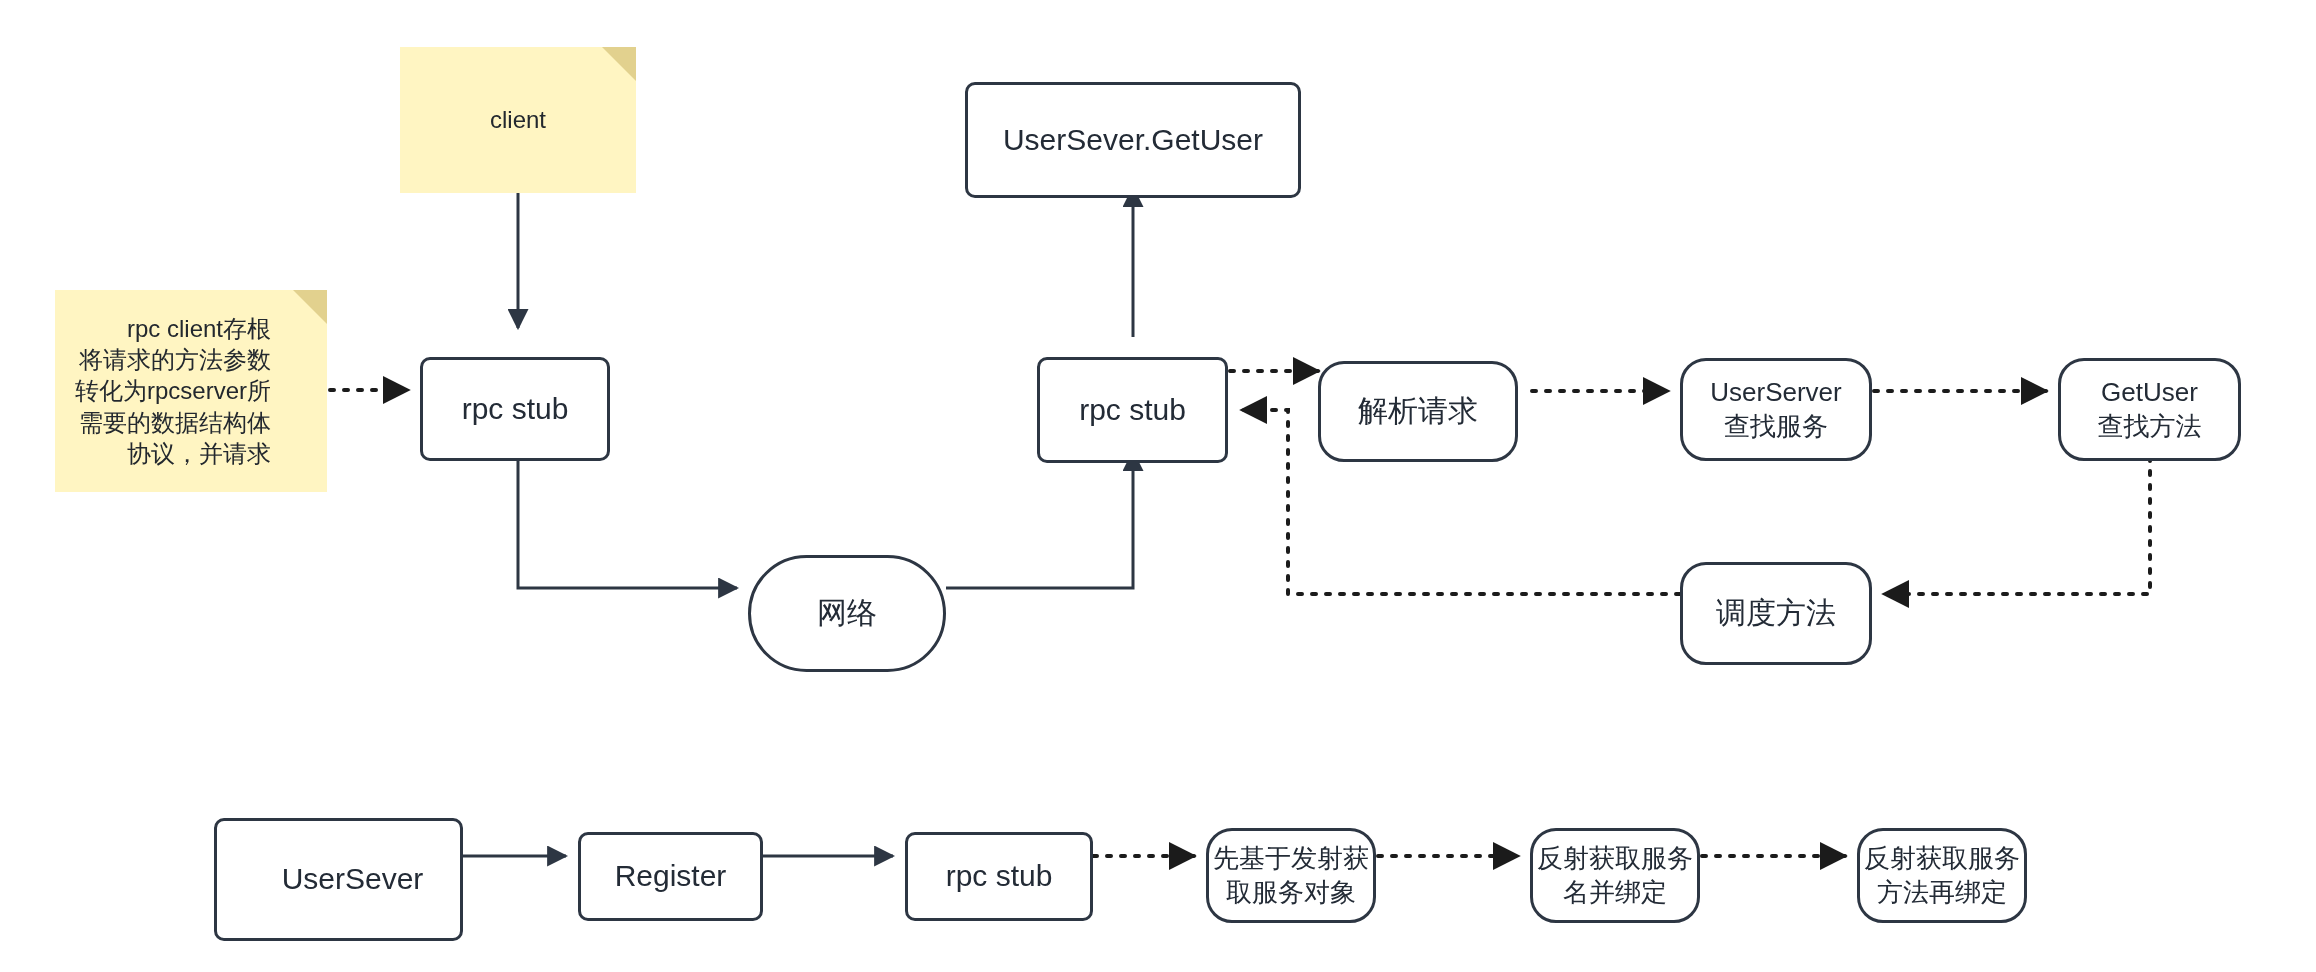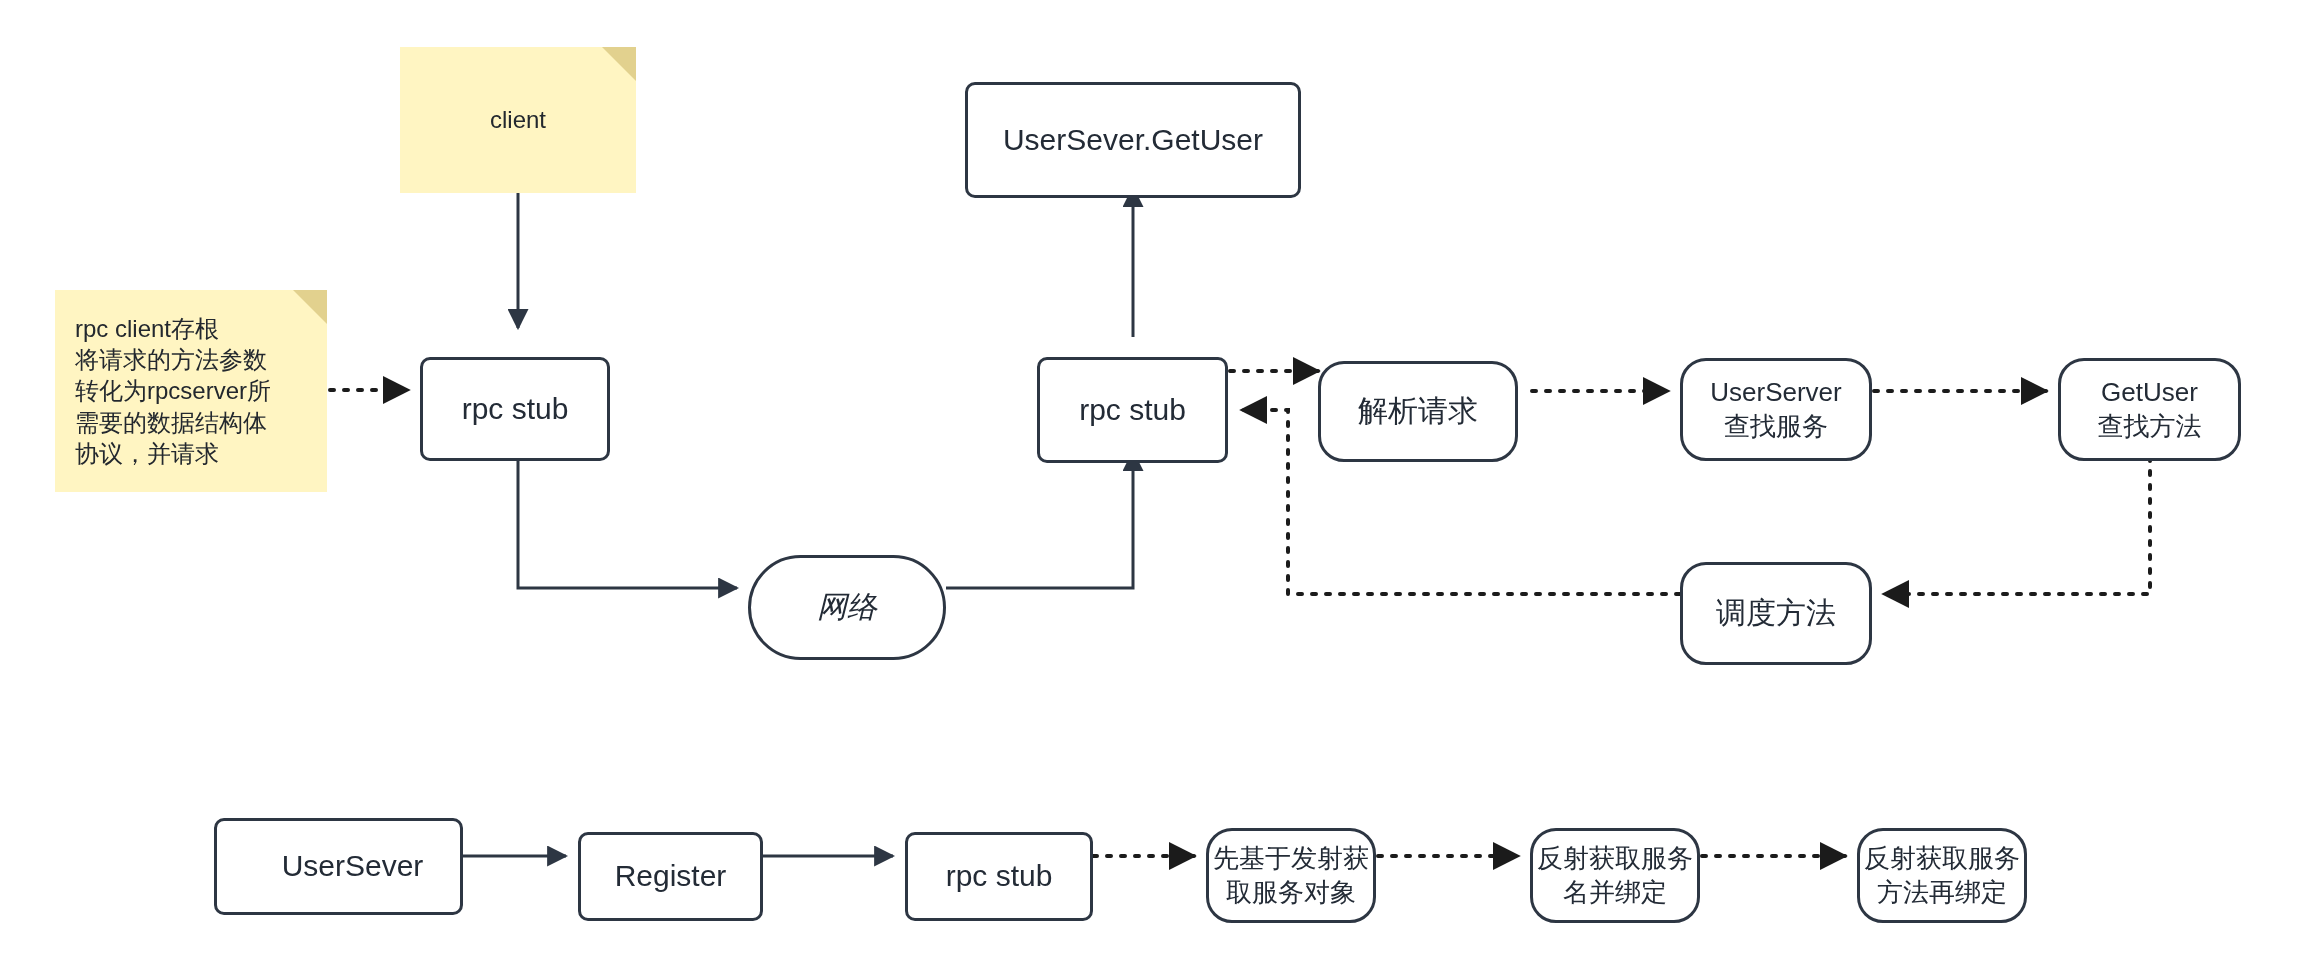--- a/index.html
+++ b/index.html
@@ -63,21 +63,21 @@
     background: #e2d18e;
     clip-path: polygon(0 0, 100% 100%, 100% 0);
   }
   .note .body {
     position: absolute;
     left: 0; right: 0; top: 0; bottom: 0;
     display: flex;
     align-items: center;
   }
   .note.center .body { justify-content: center; }
-  .note.left .body   { justify-content: flex-start; padding-left: 20px; }
+  .note.left .body   { justify-content: flex-start; padding-left: 20px; text-align: right; }
 </style>
 </head>
 <body>
 
 <div id="canvas">
 
   <svg id="edges" viewBox="0 0 2316 972" width="2316" height="972" xmlns="http://www.w3.org/2000/svg">
     <defs>
       <marker id="arrow" viewBox="0 0 10 10" refX="9" refY="5" markerWidth="7" markerHeight="7" orient="auto-start-reverse">
         <path d="M 0 0 L 10 5 L 0 10 z" fill="#2d3643"></path>
@@ -126,30 +126,30 @@
   <div class="note left" id="n-note-rpc-client-stub" style="left: 55px; top: 290px; width: 272px; height: 202px;">
     <span class="fold"></span>
     <span class="body"><span>rpc client存根
 将请求的方法参数
 转化为rpcserver所
 需要的数据结构体
 协议，并请求</span></span>
   </div>
 
   <div class="node rect" id="n-client-rpc-stub" style="left: 420px; top: 337px; width: 190px; height: 104px;"><span>rpc stub</span></div>
-  <div class="node stadium" id="n-network" style="left: 748px; top: 535px; width: 198px; height: 105px; font-style: italic;"><span>网络</span></div>
+  <div class="node stadium" id="n-network" style="left: 748px; top: 535px; width: 198px; height: 117px;"><span>网络</span></div>
   <div class="node rect" id="n-server-rpc-stub" style="left: 1037px; top: 337px; width: 191px; height: 106px;"><span>rpc stub</span></div>
   <div class="node rect" id="n-userserver-getuser" style="left: 965px; top: 62px; width: 336px; height: 116px;"><span>UserSever.GetUser</span></div>
   <div class="node rounded" id="n-parse-request" style="left: 1318px; top: 341px; width: 200px; height: 101px;"><span>解析请求</span></div>
   <div class="node rounded" id="n-find-service" style="left: 1680px; top: 338px; width: 192px; height: 103px; font-size: 26px;"><span>UserServer
 查找服务</span></div>
   <div class="node rounded" id="n-find-method" style="left: 2058px; top: 338px; width: 183px; height: 103px; font-size: 26px;"><span>GetUser
 查找方法</span></div>
   <div class="node rounded" id="n-dispatch-method" style="left: 1680px; top: 542px; width: 192px; height: 103px;"><span>调度方法</span></div>
-  <div class="node rect" id="n-bottom-userserver" style="left: 214px; top: 798px; width: 249px; height: 97px; padding-left: 28px;"><span>UserSever</span></div>
+  <div class="node rect" id="n-bottom-userserver" style="left: 214px; top: 798px; width: 249px; height: 123px; padding-left: 28px;"><span>UserSever</span></div>
   <div class="node rect" id="n-bottom-register" style="left: 578px; top: 812px; width: 185px; height: 89px;"><span>Register</span></div>
   <div class="node rect" id="n-bottom-rpc-stub" style="left: 905px; top: 812px; width: 188px; height: 89px;"><span>rpc stub</span></div>
   <div class="node rounded" id="n-reflect-object" style="left: 1206px; top: 808px; width: 170px; height: 95px; font-size: 26px;"><span>先基于发射获
 取服务对象</span></div>
   <div class="node rounded" id="n-reflect-name" style="left: 1530px; top: 808px; width: 170px; height: 95px; font-size: 26px;"><span>反射获取服务
 名并绑定</span></div>
   <div class="node rounded" id="n-reflect-method" style="left: 1857px; top: 808px; width: 170px; height: 95px; font-size: 26px;"><span>反射获取服务
 方法再绑定</span></div>
 
 </div>

